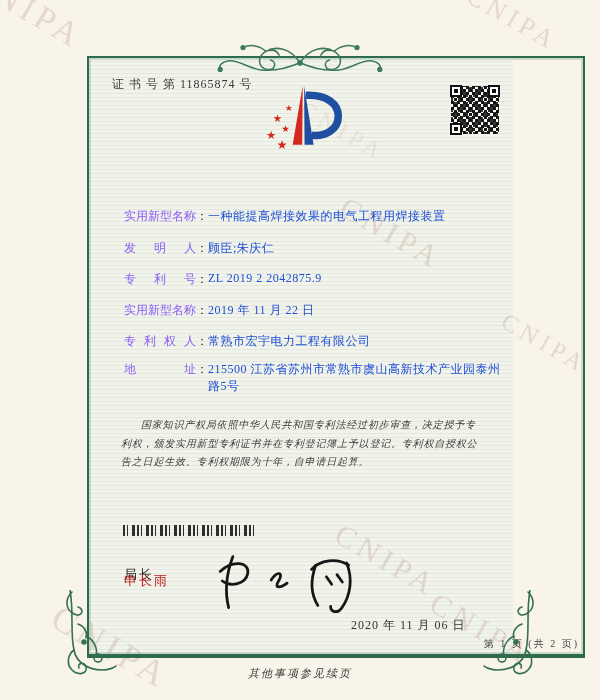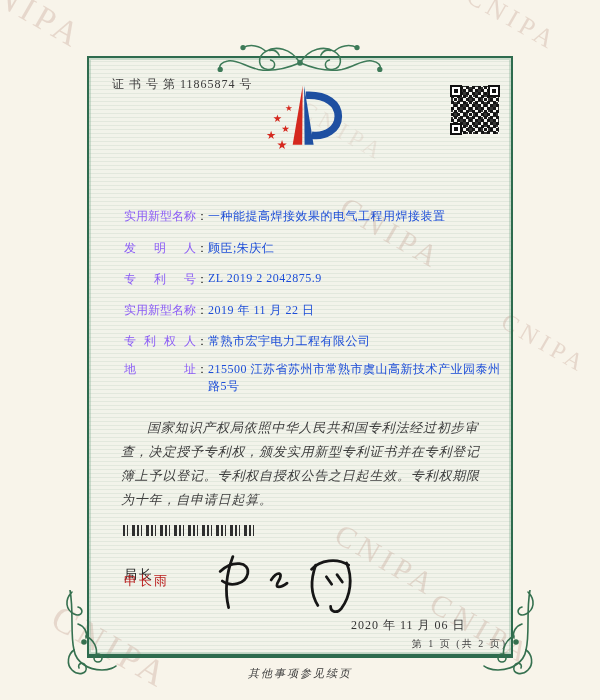--- a/index.html
+++ b/index.html
@@ -19,21 +19,21 @@
     background:repeating-linear-gradient(0deg, rgba(110,150,125,.12) 0 1px, transparent 1px 4px);
   }
   
   .wm{
     position:absolute;z-index:1;color:rgba(192,154,140,.32);
     font-family:"Liberation Serif","DejaVu Serif",serif;font-weight:500;
     letter-spacing:5px;transform:rotate(30deg);white-space:nowrap;pointer-events:none;
   }
   
   .frame{
-    position:absolute;left:87px;top:56px;width:426px;height:602px;z-index:2;
+    position:absolute;left:87px;top:56px;width:498px;height:602px;z-index:2;
     border:2px solid #2e6b4e;border-bottom-width:4px;
     box-shadow:inset 0 0 0 2px rgba(140,180,155,.40);
     box-sizing:border-box;background:transparent;
   }
   .ornament-top{position:absolute;left:50%;transform:translateX(-50%);top:40px;z-index:3;}
   .corner{position:absolute;z-index:3;}
   .corner.left{left:58px;top:590px;}
   .corner.right{left:482px;top:590px;transform:scaleX(-1);}
   .cert-no{position:absolute;left:23px;top:18px;font-size:12px;letter-spacing:1px;color:#3a3a3a;}
   .logo{position:absolute;left:166px;top:24px;width:102px;height:76px;}
@@ -51,21 +51,21 @@
     font-size:27px;font-weight:700;letter-spacing:6px;color:#1d1d1d;
   }
   .row{position:absolute;left:35px;font-size:12px;color:#333;}
   .lbl{display:inline-block;width:72px;text-align:justify;text-align-last:justify;color:#8b5cf6;vertical-align:top;}
   .colon{display:inline-block;width:12px;color:#222;vertical-align:top;}
   .val{display:inline-block;vertical-align:top;color:#1d4ed8;letter-spacing:.5px;}
   .val.addr{width:300px;line-height:1.45;}
   .grant-no-group{position:absolute;left:213px;top:0;white-space:nowrap;}
   .paras{
     position:absolute;left:32px;top:358px;width:364px;z-index:2;
-    font-size:13px;font-style:italic;line-height:1.85;letter-spacing:.8px;color:#3d3d3d;
+    font-size:10px;font-style:italic;line-height:1.85;letter-spacing:.8px;color:#3d3d3d;
   }
   .paras p{margin:0;text-indent:2em;}
   .barcode{
     position:absolute;left:34px;top:467px;width:132px;height:11px;
     background:repeating-linear-gradient(90deg,
       #2f2f2f 0 2px, transparent 2px 4px,
       #2f2f2f 4px 5px, transparent 5px 9px,
       #2f2f2f 9px 12px, transparent 12px 14px);
   }
   .sig-title{position:absolute;left:35px;top:508px;font-size:13px;letter-spacing:2px;color:#222;}

